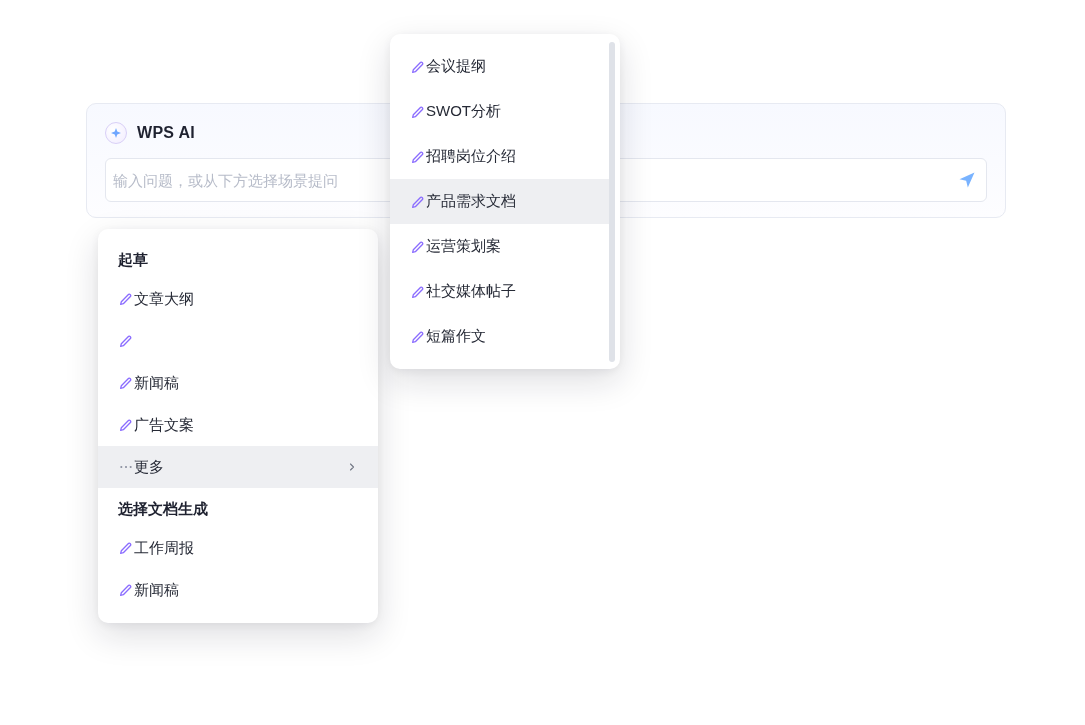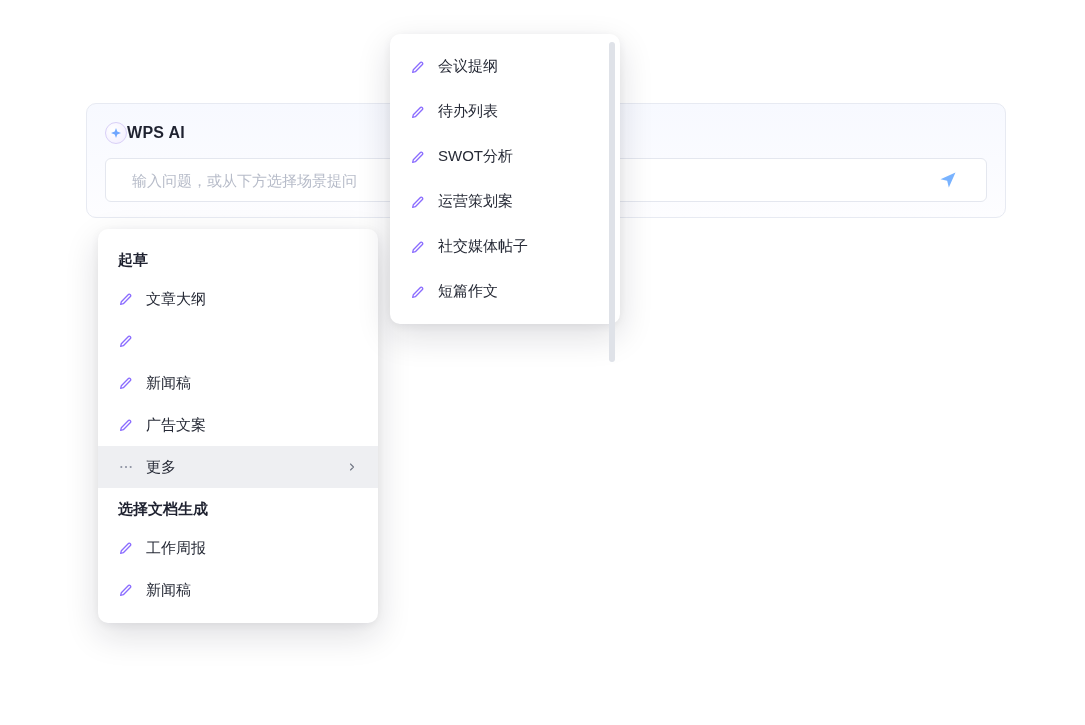--- a/index.html
+++ b/index.html
@@ -20,21 +20,21 @@
     width: 920px;
     height: 115px;
     background: linear-gradient(180deg, #f7f9ff 0%, #fdfdff 100%);
     border: 1px solid #e7eaf2;
     border-radius: 10px;
     padding: 18px 18px 14px 18px;
   }
   .title-row {
     display: flex;
     align-items: center;
-    gap: 0;
+    gap: 10px;
     margin-bottom: 14px;
   }
   .logo-circle {
     width: 22px;
     height: 22px;
     border-radius: 50%;
     border: 1.5px solid #d9d0f7;
     background: radial-gradient(circle at 35% 35%, #ffffff 0%, #f1ecff 100%);
     display: flex;
     align-items: center;
@@ -47,21 +47,21 @@
     color: #1f2230;
     letter-spacing: 0.3px;
   }
   .input-row {
     background: #ffffff;
     border: 1px solid #e4e7ef;
     border-radius: 6px;
     height: 44px;
     display: flex;
     align-items: center;
-    padding: 0 26px;
+    padding: 0 7px;
   }
   .input-field {
     flex: 1;
     border: none;
     outline: none;
     font-size: 15px;
     color: #1f2230;
     background: transparent;
   }
   .input-field::placeholder { color: #b7bcc9; }
@@ -90,21 +90,20 @@
     padding: 12px 34px 8px 20px;
     font-size: 15px;
     font-weight: 700;
     color: #1f2230;
   }
   .menu-item {
     height: 42px;
     display: flex;
     align-items: center;
     padding: 0 20px;
-    gap: 12px;
     cursor: pointer;
   }
   .menu-item.selected { background: #eeeff2; }
   .menu-item .label {
     font-size: 15px;
     color: #262a36;
     flex: 1;
   }
   .pen-icon, .more-dots-icon, .chevron-icon { display: flex; align-items: center; justify-content: center; }
 
@@ -252,29 +251,37 @@
           </svg>
         </span>
         <span class="label">会议提纲</span>
       </div>
       <div class="menu-item">
         <span class="pen-icon">
           <svg width="16" height="16" viewBox="0 0 24 24" fill="none" stroke="#8a6cff" stroke-width="2" stroke-linecap="round" stroke-linejoin="round">
             <path d="M4 20 L8 19 L19 8 a2.3 2.3 0 0 0 -3 -3 L5 16 Z"></path>
           </svg>
         </span>
-        <span class="label">待办列表</span>
-      </div>
-      <div class="menu-item">
-        <span class="pen-icon">
-          <svg width="16" height="16" viewBox="0 0 24 24" fill="none" stroke="#8a6cff" stroke-width="2" stroke-linecap="round" stroke-linejoin="round">
-            <path d="M4 20 L8 19 L19 8 a2.3 2.3 0 0 0 -3 -3 L5 16 Z"></path>
-          </svg>
-        </span>
         <span class="label">SWOT分析</span>
+      </div>
+      <div class="menu-item">
+        <span class="pen-icon">
+          <svg width="16" height="16" viewBox="0 0 24 24" fill="none" stroke="#8a6cff" stroke-width="2" stroke-linecap="round" stroke-linejoin="round">
+            <path d="M4 20 L8 19 L19 8 a2.3 2.3 0 0 0 -3 -3 L5 16 Z"></path>
+          </svg>
+        </span>
+        <span class="label">招聘岗位介绍</span>
+      </div>
+      <div class="menu-item selected">
+        <span class="pen-icon">
+          <svg width="16" height="16" viewBox="0 0 24 24" fill="none" stroke="#8a6cff" stroke-width="2" stroke-linecap="round" stroke-linejoin="round">
+            <path d="M4 20 L8 19 L19 8 a2.3 2.3 0 0 0 -3 -3 L5 16 Z"></path>
+          </svg>
+        </span>
+        <span class="label">产品需求文档</span>
       </div>
       <div class="menu-item">
         <span class="pen-icon">
           <svg width="16" height="16" viewBox="0 0 24 24" fill="none" stroke="#8a6cff" stroke-width="2" stroke-linecap="round" stroke-linejoin="round">
             <path d="M4 20 L8 19 L19 8 a2.3 2.3 0 0 0 -3 -3 L5 16 Z"></path>
           </svg>
         </span>
         <span class="label">运营策划案</span>
       </div>
       <div class="menu-item">

